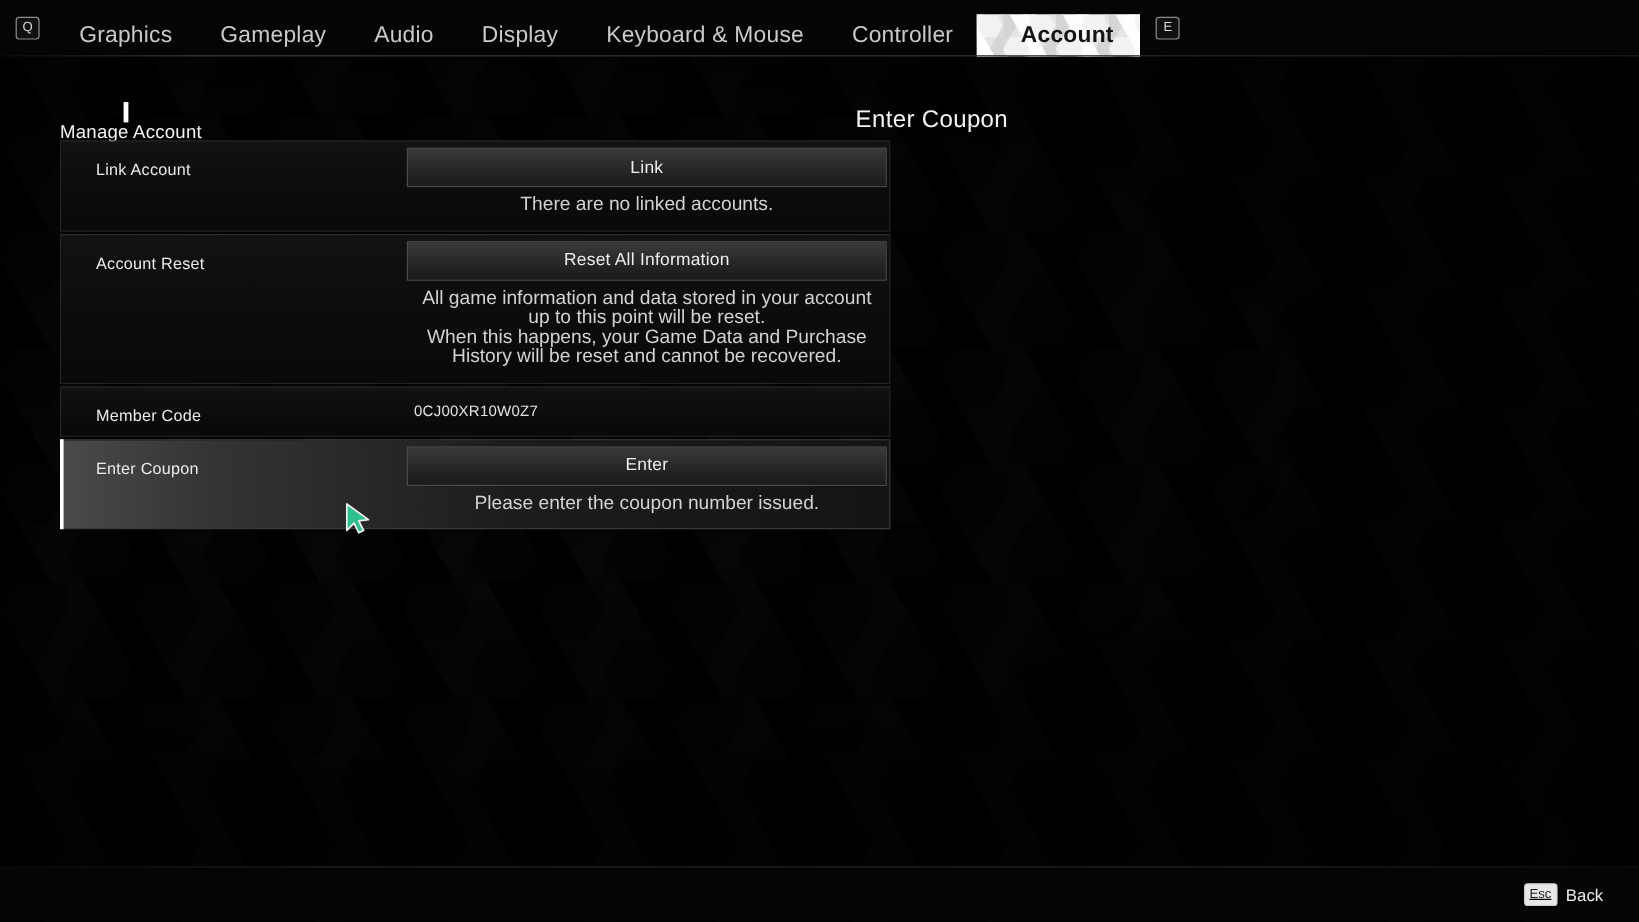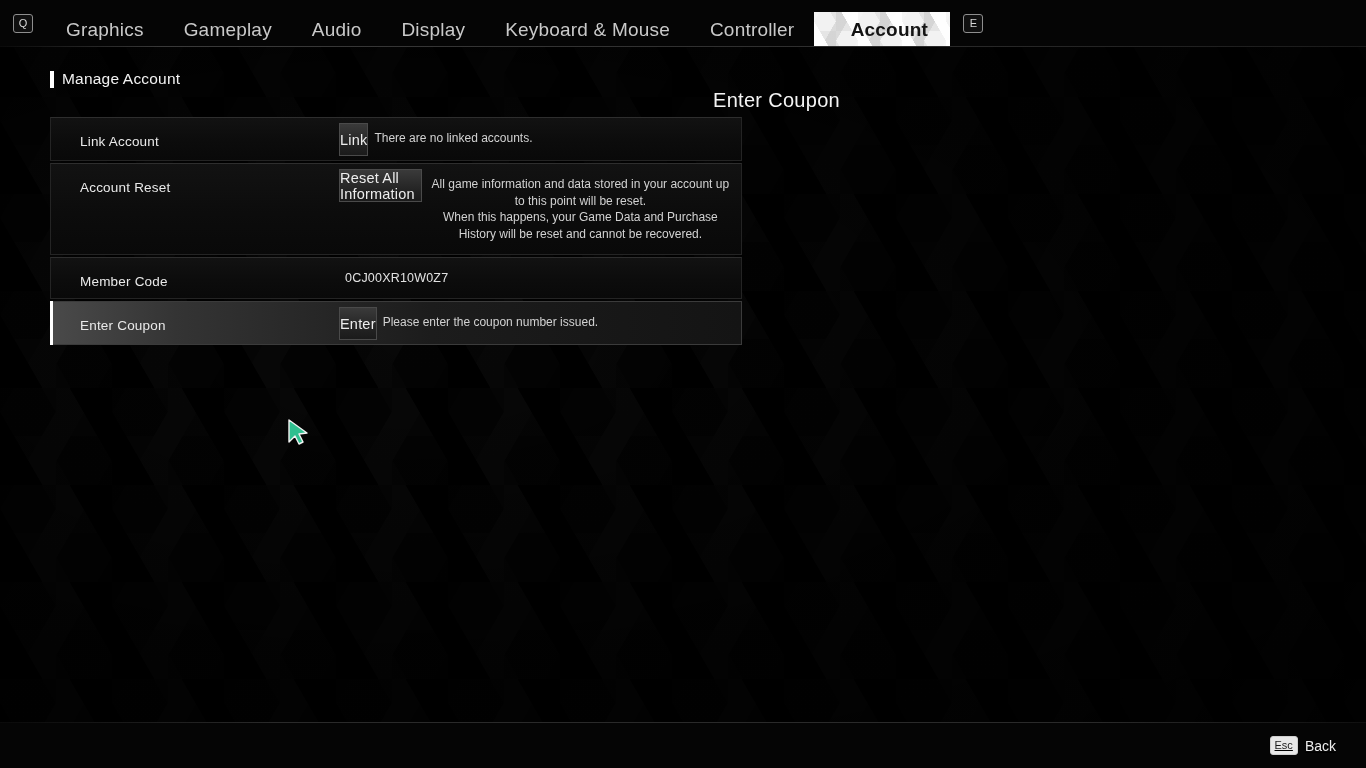--- a/index.html
+++ b/index.html
@@ -103,21 +103,21 @@
     display:flex; align-items:center;
     font-size:15.5px; color:#f2f2f2;
     letter-spacing:.2px;
   }
   .section-title .accent {
     width:4px; height:17px;
     background:#ffffff;
     margin-right:8px;
     flex:none;
   }
-  #manage-title { left:50px; top:70px; }
+  #manage-title { left:50px; top:85px;flex-direction:column; }
 
   #coupon-title {
     position:absolute; left:713px; top:89px;
     font-size:20px; color:#f4f4f4;
     letter-spacing:.3px;
   }
 
   
   .rows {
     position:absolute; left:50px; top:117px;
@@ -146,35 +146,35 @@
     flex:none;
     display:flex; align-items:flex-start;
     padding:16px 0 0 29px;
     font-size:13.5px;
     color:#e9e9e9;
     letter-spacing:.2px;
   }
   .row-control {
     flex:1;
     padding:5px 2px 4px 0;
-    display:flex; align-items:stretch;
+    display:flex; flex-direction:column; align-items:stretch;
   }
   .opt-button {
     height:33px;
     display:flex; align-items:center; justify-content:center;
     border:1px solid #4a4a4a;
     background:linear-gradient(to bottom, #3a3a3a 0%, #2c2c2c 40%, #222222 70%, #1b1b1b 100%);
     font-size:14.5px;
     color:#ededed;
     letter-spacing:.2px;
   }
   .opt-desc {
     padding:7px 6px 8px 6px;
     text-align:center;
-    font-size:12px;
+    font-size:16px;
     line-height:16.5px;
     color:#d2d2d2;
   }
   .opt-value {
     padding:8px 6px 9px 6px;
     text-align:left;
     font-size:12.5px;
     color:#e2e2e2;
     font-family:Liberation Sans, sans-serif;
     letter-spacing:.2px;

